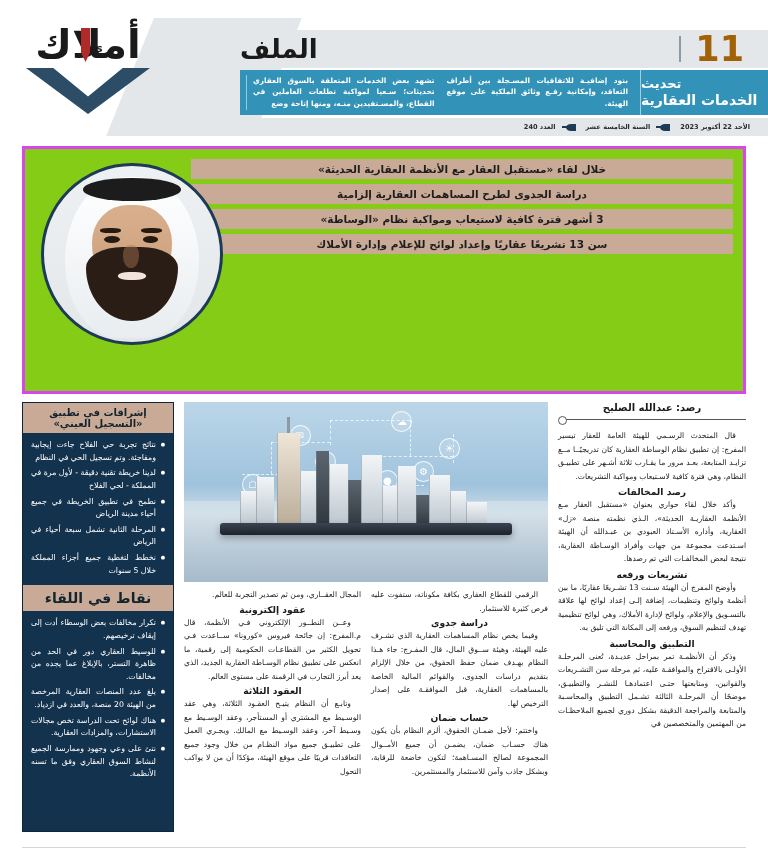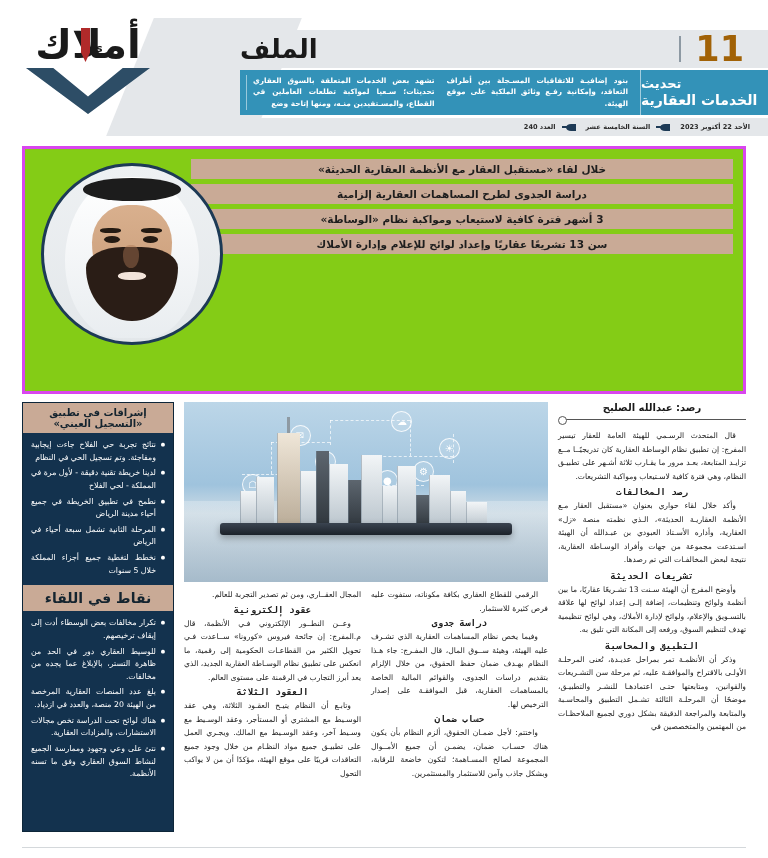--- a/index.html
+++ b/index.html
@@ -379,21 +379,20 @@
     text-align: justify;
     text-indent: 10px;
     margin-bottom: 1px;
   }
   .sub-head {
     font-size: 9.2px;
     font-weight: bold;
     color: #1a1a1a;
     text-align: center;
     margin: 2px 0 1px 0;
-    font-family: Liberation Mono, monospace;
   }
 
   
   .col-mid {
     flex: 1;
     display: flex;
     flex-direction: column;
   }
   .photo {
     width: 100%;
@@ -576,21 +575,21 @@
 
   <div class="body-grid">
 
     <div class="col-right">
       <div class="byline">رصد: عبدالله الصليح</div>
       <div class="byline-rule"></div>
 
       <div class="para">قال المتحدث الرسـمي للهيئة العامة للعقار تيسير المفرج: إن تطبيق نظام الوساطة العقارية كان تدريجيًــا مــع تزايـد المتابعة، بعـد مرور ما يقـارب ثلاثة أشـهر على تطبيـق النظام، وهي فترة كافية لاسـتيعاب ومواكبة التشريعات.</div>
       <div class="sub-head">رصد المخالفات</div>
       <div class="para">وأكد خلال لقاء حواري بعنوان «مستقبل العقار مـع الأنظمة العقاريـة الحديثة»، الـذي نظمته منصة «زل» العقارية، وأدارە الأسـتاذ العبودي بن عبـدالله أن الهيئة اسـتدعت مجموعة من جهات وأفراد الوسـاطة العقارية، نتيجة لبعض المخالفـات التي تم رصدها.</div>
-      <div class="sub-head">تشريعات الحديثة</div>
+      <div class="sub-head">تشريعات ورفعه</div>
       <div class="para">وأوضح المفرج أن الهيئة سـنت 13 تشـريعًا عقاريًا، ما بين أنظمة ولوائح وتنظيمات، إضافة إلـى إعداد لوائح لها علاقة بالتسـويق والإعلام، ولوائح لإدارة الأملاك، وهي لوائح تنظيمية تهدف لتنظيم السوق، ورفعه إلى المكانة التي تليق به.</div>
       <div class="sub-head">التطبيق والمحاسبة</div>
       <div class="para">وذكر أن الأنظمـة تمر بمراحل عديـدة، تُعنى المرحلـة الأولـى بالاقتراح والموافقـة عليه، ثم مرحلة سن التشـريعات والقوانين، ومتابعتها حتـى اعتمادهـا للنشـر والتطبيـق، موضحًا أن المرحلـة الثالثة تشـمل التطبيق والمحاسـبة والمتابعة والمراجعة الدقيقة بشكل دوري لجميع الملاحظـات من المهتمين والمتخصصين في</div>
     </div>
 
     <div class="col-mid">
 
       <div class="photo">
         <div class="sky-haze"></div>
 

